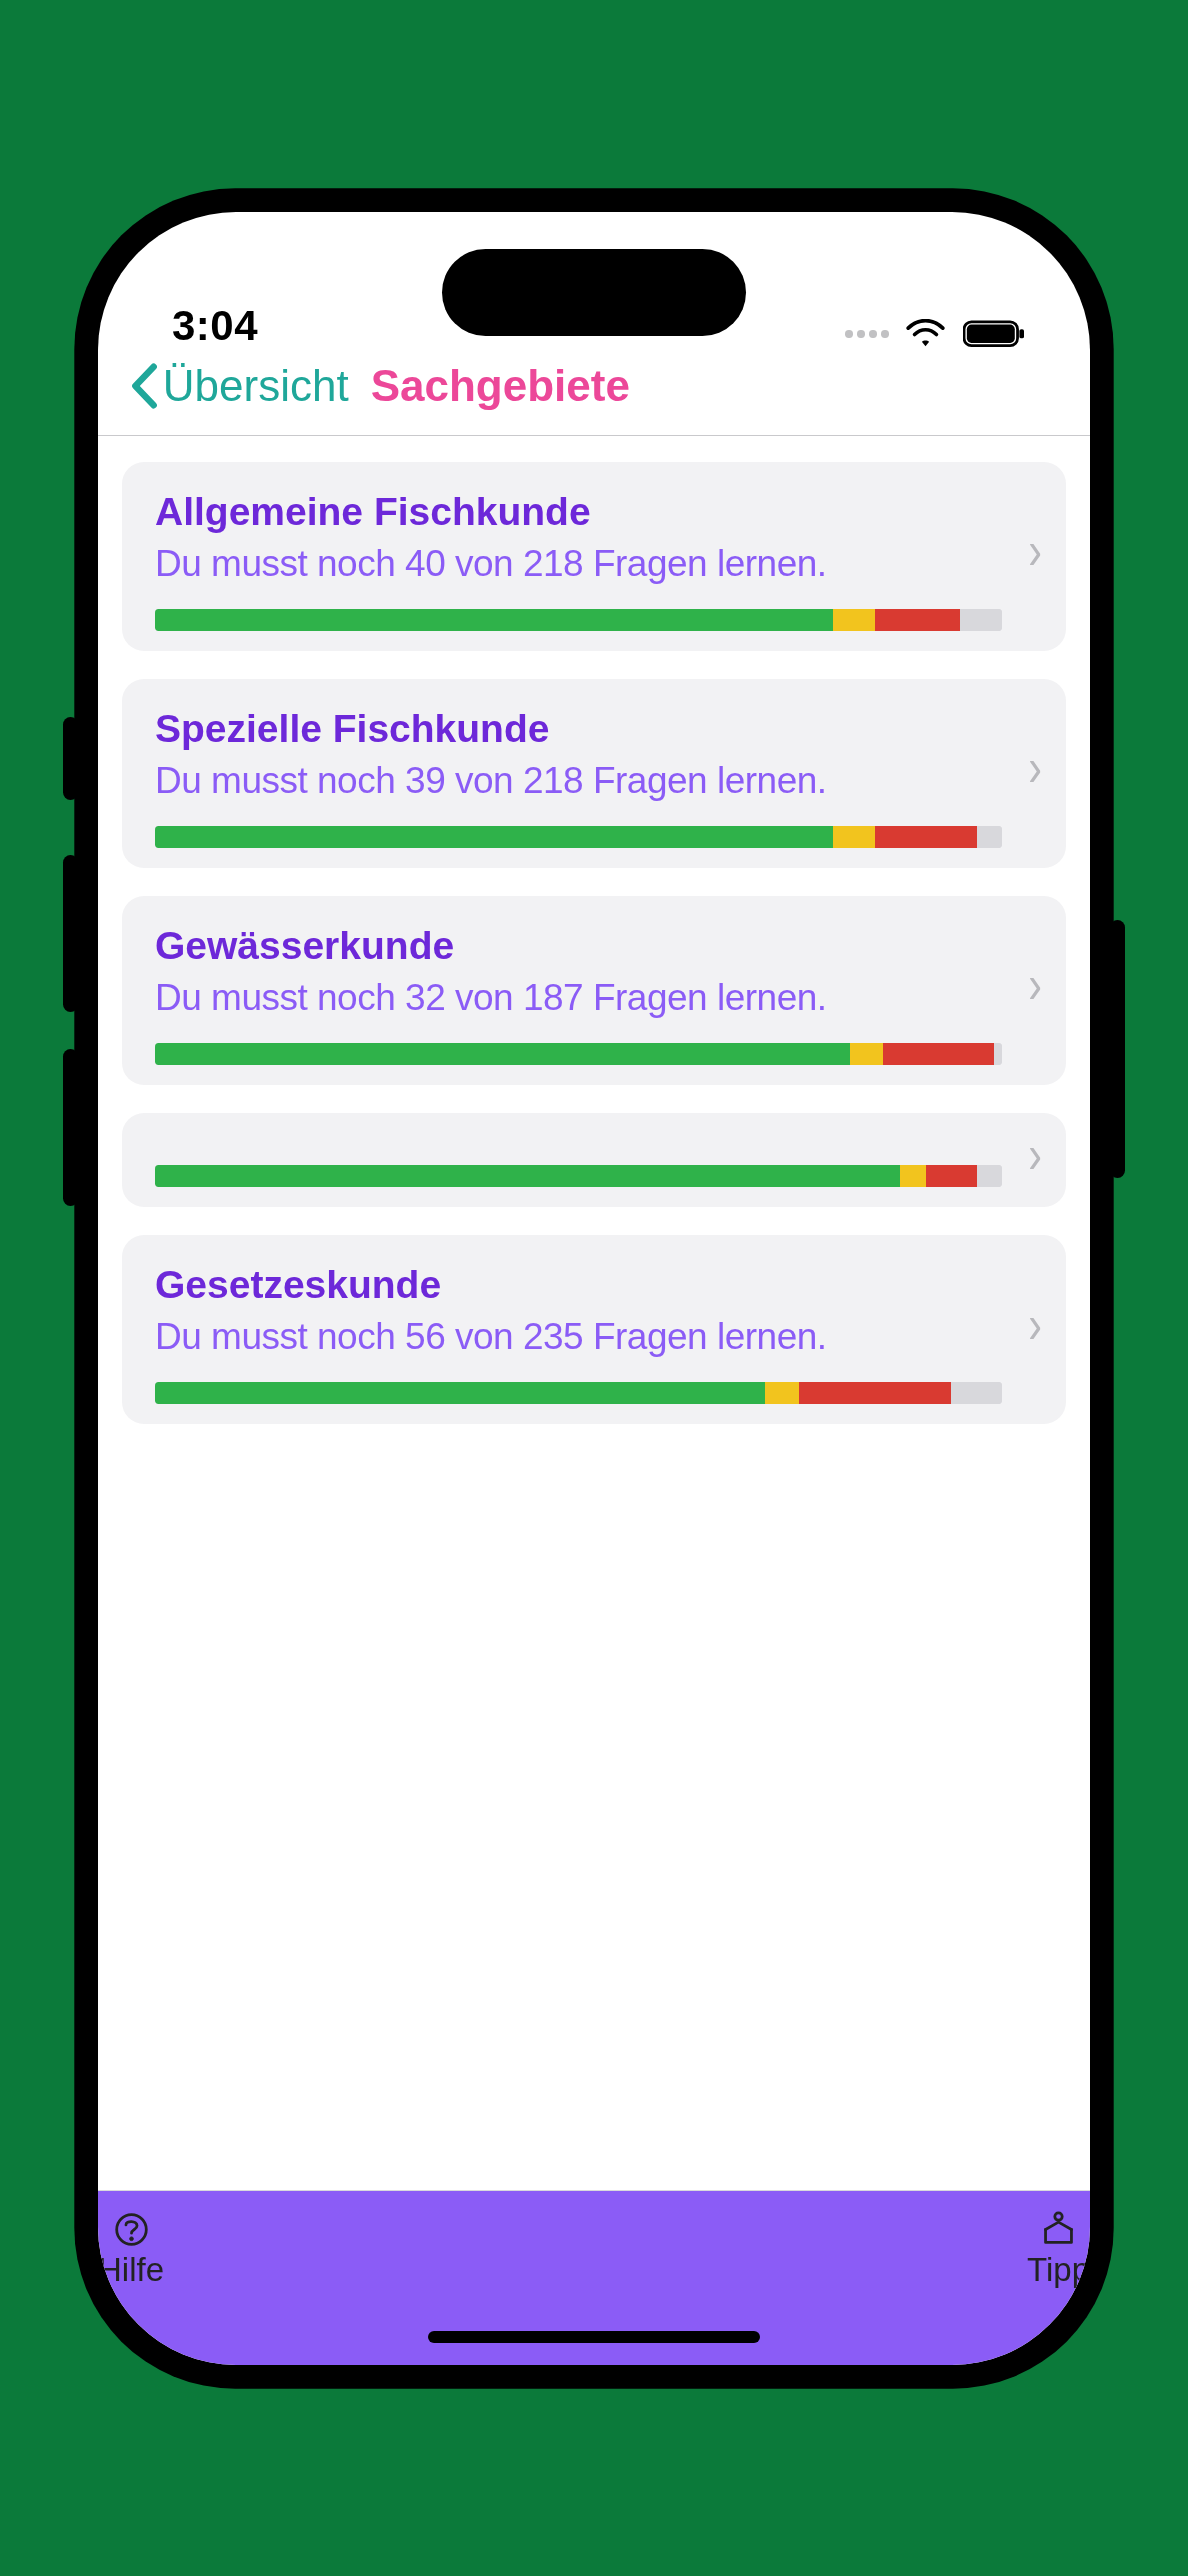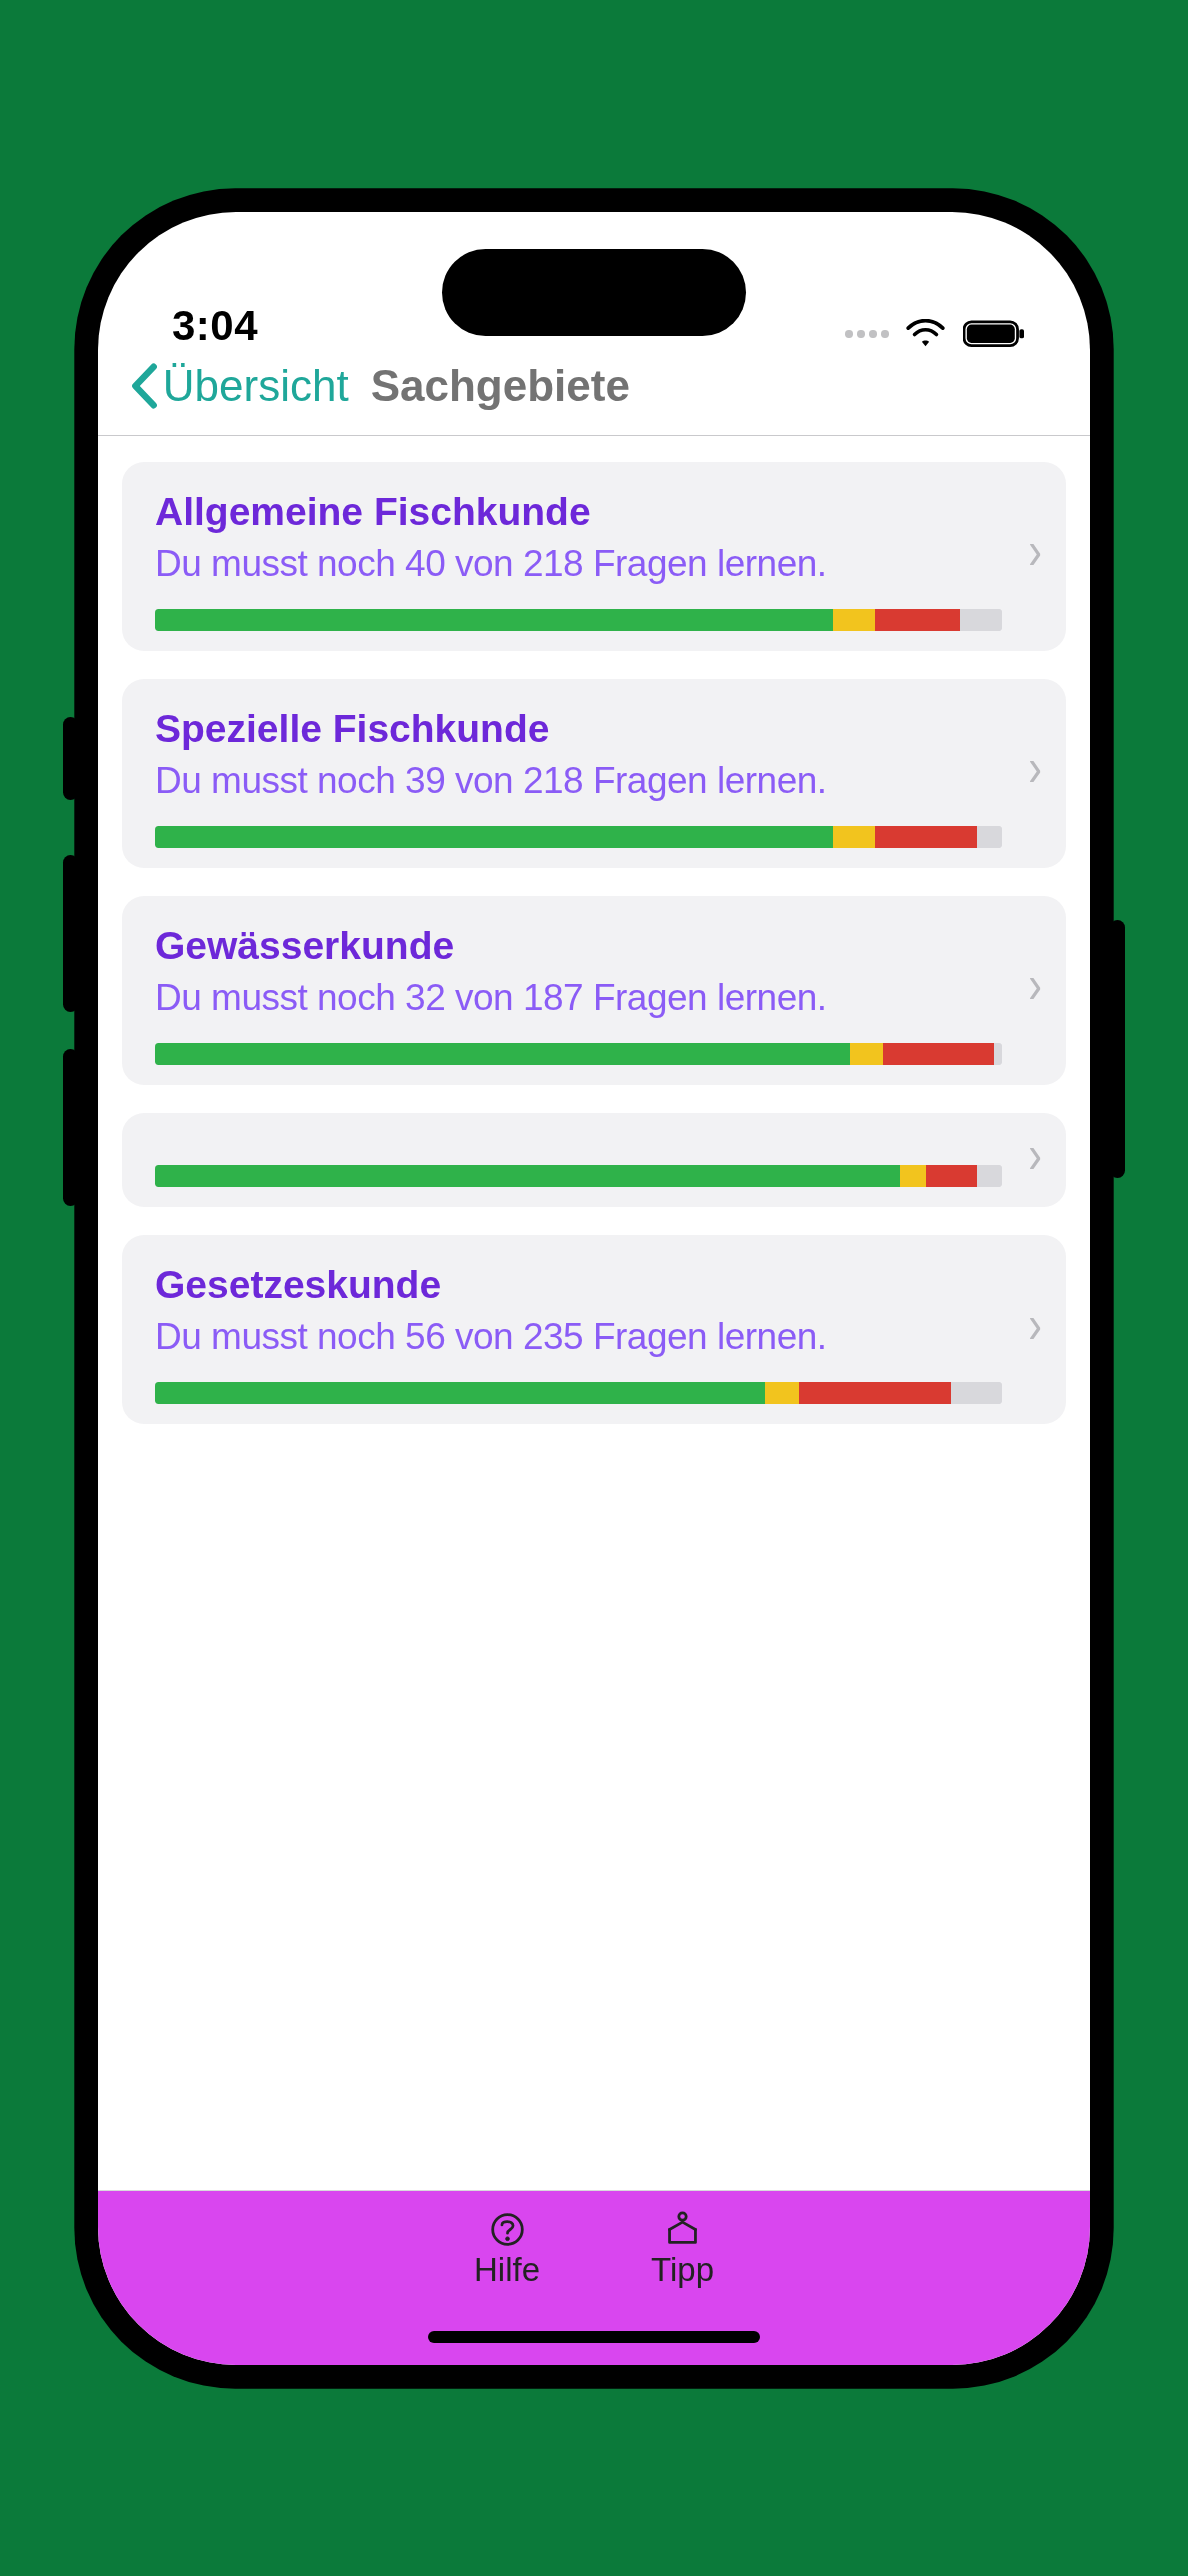--- a/index.html
+++ b/index.html
@@ -57,21 +57,21 @@
 
     
     .navbar {
       display: flex; align-items: center;
       padding: 11px 24px 24px 30px;
       border-bottom: 0.9px solid #c9c9cc;
       flex-shrink: 0;
     }
     .back-btn { display: flex; align-items: center; gap: 1.8px; color: #1fa79a; font-size: 44px; font-weight: 400;}
     .back-btn svg { stroke: #1fa79a; }
-    .nav-title { font-size: 44px; font-weight: 700; color: #737373; margin-left: 22px; }
+    .nav-title { font-size: 44px; font-weight: 700; color: #ec4899; margin-left: 22px; }
 
     
     .content { flex: 1; overflow: hidden; padding: 26px 24px 0 24px; background: #fff; }
     .card {
       background: #f2f2f4;
       border-radius: 22px;
       margin-bottom: 28px;
       position: relative;
       padding: 28px 64px 20px 33px;
     }
@@ -88,22 +88,22 @@
     }
     .seg { height: 100%; }
     .seg.green  { background: #2fb24a; }
     .seg.yellow { background: #f2c41e; }
     .seg.red    { background: #d93a31; }
     .seg.grey   { background: #d8d8dc; }
 
     
     .toolbar {
       height: 175px; flex-shrink: 0;
-      background: #d946ef;
-      display: flex; justify-content: center; align-items: flex-start;
+      background: #8b5cf6;
+      display: flex; justify-content: space-between; align-items: flex-start;
       gap: 111px; padding-top: 20px;
       border-top: 0.9px solid #d9d9dc;
     }
     .tool-item { display: flex; flex-direction: column; align-items: center; gap: 3.7px; color: #222; font-size: 33px; }
     .tool-item svg { stroke: #222; }
   </style>
 </head>
 <body>
 
 <div class="device">

